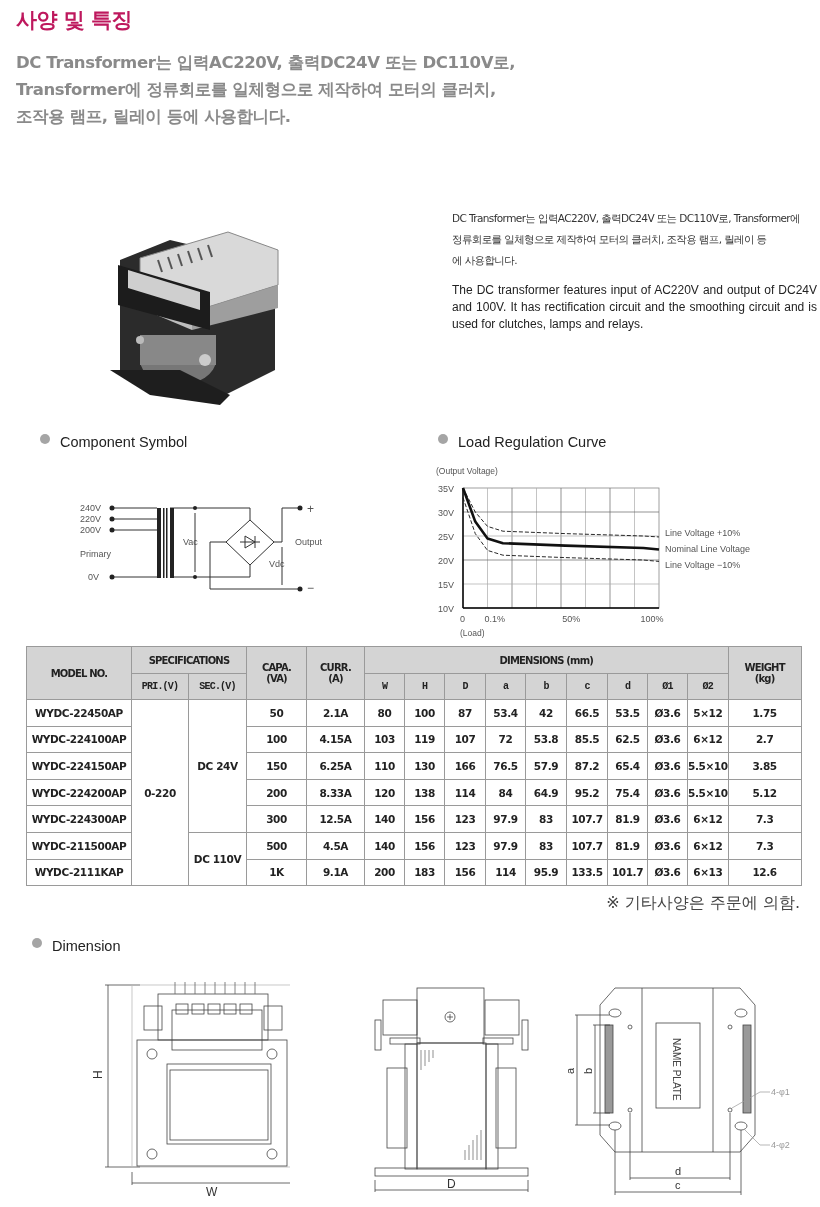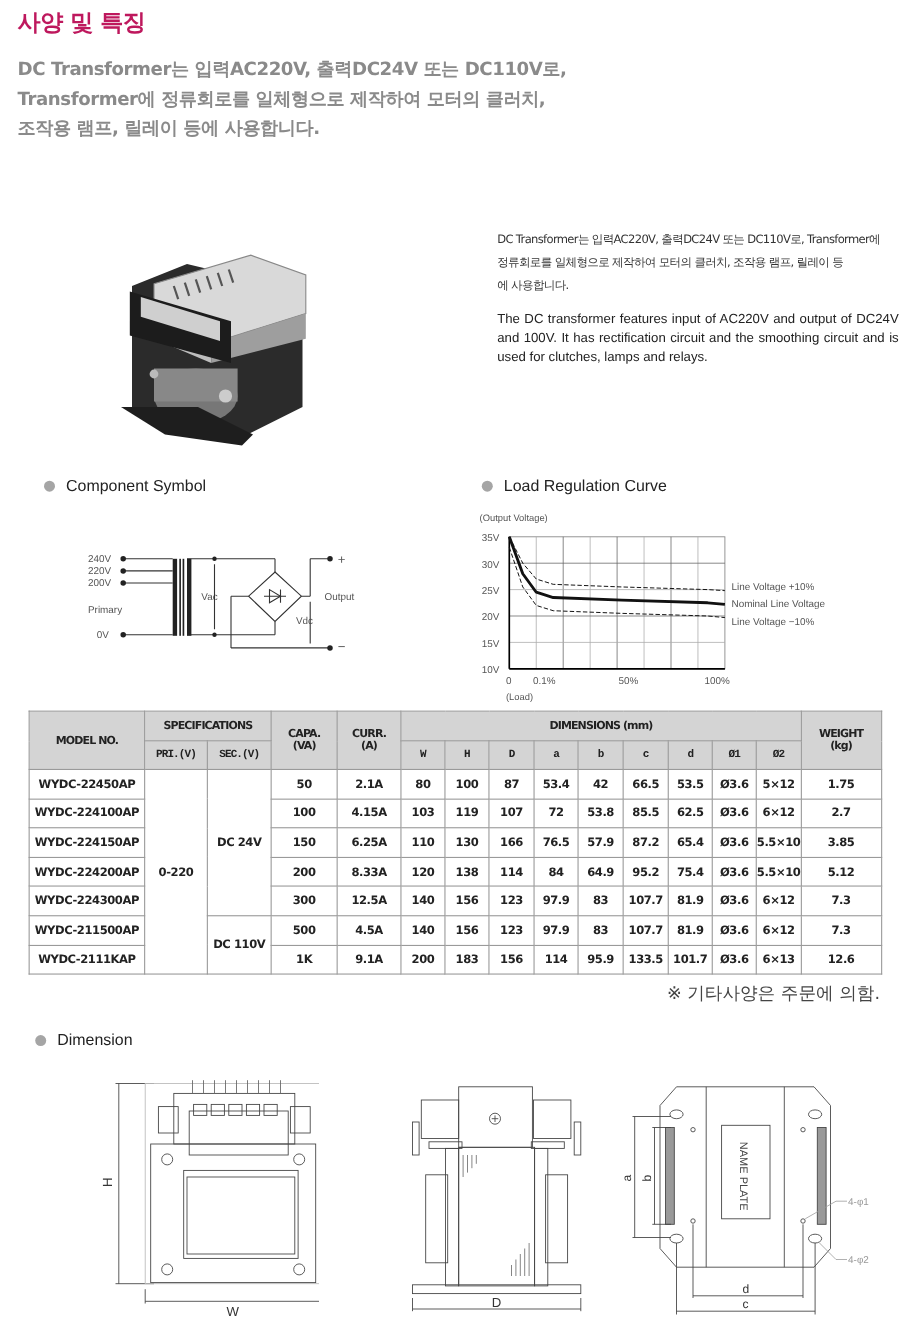--- a/index.html
+++ b/index.html
@@ -2,21 +2,21 @@
 <html><head>
 <meta charset="utf-8">
 <style>
   html, body { margin:0; padding:0; background:#ffffff; }
   body { width:820px; height:1207px; position:relative; overflow:hidden; font-family:"DejaVu Sans", sans-serif; color:#333; }
   .abs { position:absolute; }
   #title { left:16px; top:6px; font-size:21px; font-weight:bold; color:#be185d; letter-spacing:-0.5px; }
   .intro { left:16px; font-size:16.5px; font-weight:bold; color:#8a8a8a; letter-spacing:-0.4px; white-space:nowrap; }
   .desc-ko { left:452px; width:365px; font-size:10.5px; line-height:21px; color:#333; letter-spacing:-0.6px; }
   .desc-en { left:436px; width:365px; font-family:"Liberation Sans", sans-serif; font-size:12px; line-height:17px; color:#222; text-align:justify;margin-left:16px; }
-  .section-head { display:flex; align-items:center; font-family:"Liberation Sans", sans-serif; font-size:14.5px; color:#222; }
+  .section-head { display:flex; align-items:flex-start; font-family:"Liberation Sans", sans-serif; font-size:14.5px; color:#222; }
   .bullet { width:10px; height:10px; border-radius:50%; background:#a5a5a5; margin-right:10px; display:inline-block; }
   svg text { font-family:"Liberation Sans", sans-serif; }
   table.spec { position:absolute; left:26px; top:646px; border-collapse:collapse; font-family:"DejaVu Sans", sans-serif; font-size:10.5px; table-layout:fixed; letter-spacing:-0.4px; }
   table.spec th, table.spec td { border:1px solid #9a9a9a; text-align:center; padding:0; }
   table.spec th { background:#d4d4d4; font-weight:bold; color:#222; font-size:10px; letter-spacing:-0.8px; }
   table.spec td { height:25.6px; font-weight:bold; color:#222; background:#fff; }
   table.spec tr.hdr1 th { height:26px; }
   table.spec tr.hdr2 th { height:25px;font-family:Liberation Mono, monospace; }
   .note { right:20px; top:893px; font-size:16px; color:#444; }
 </style>

